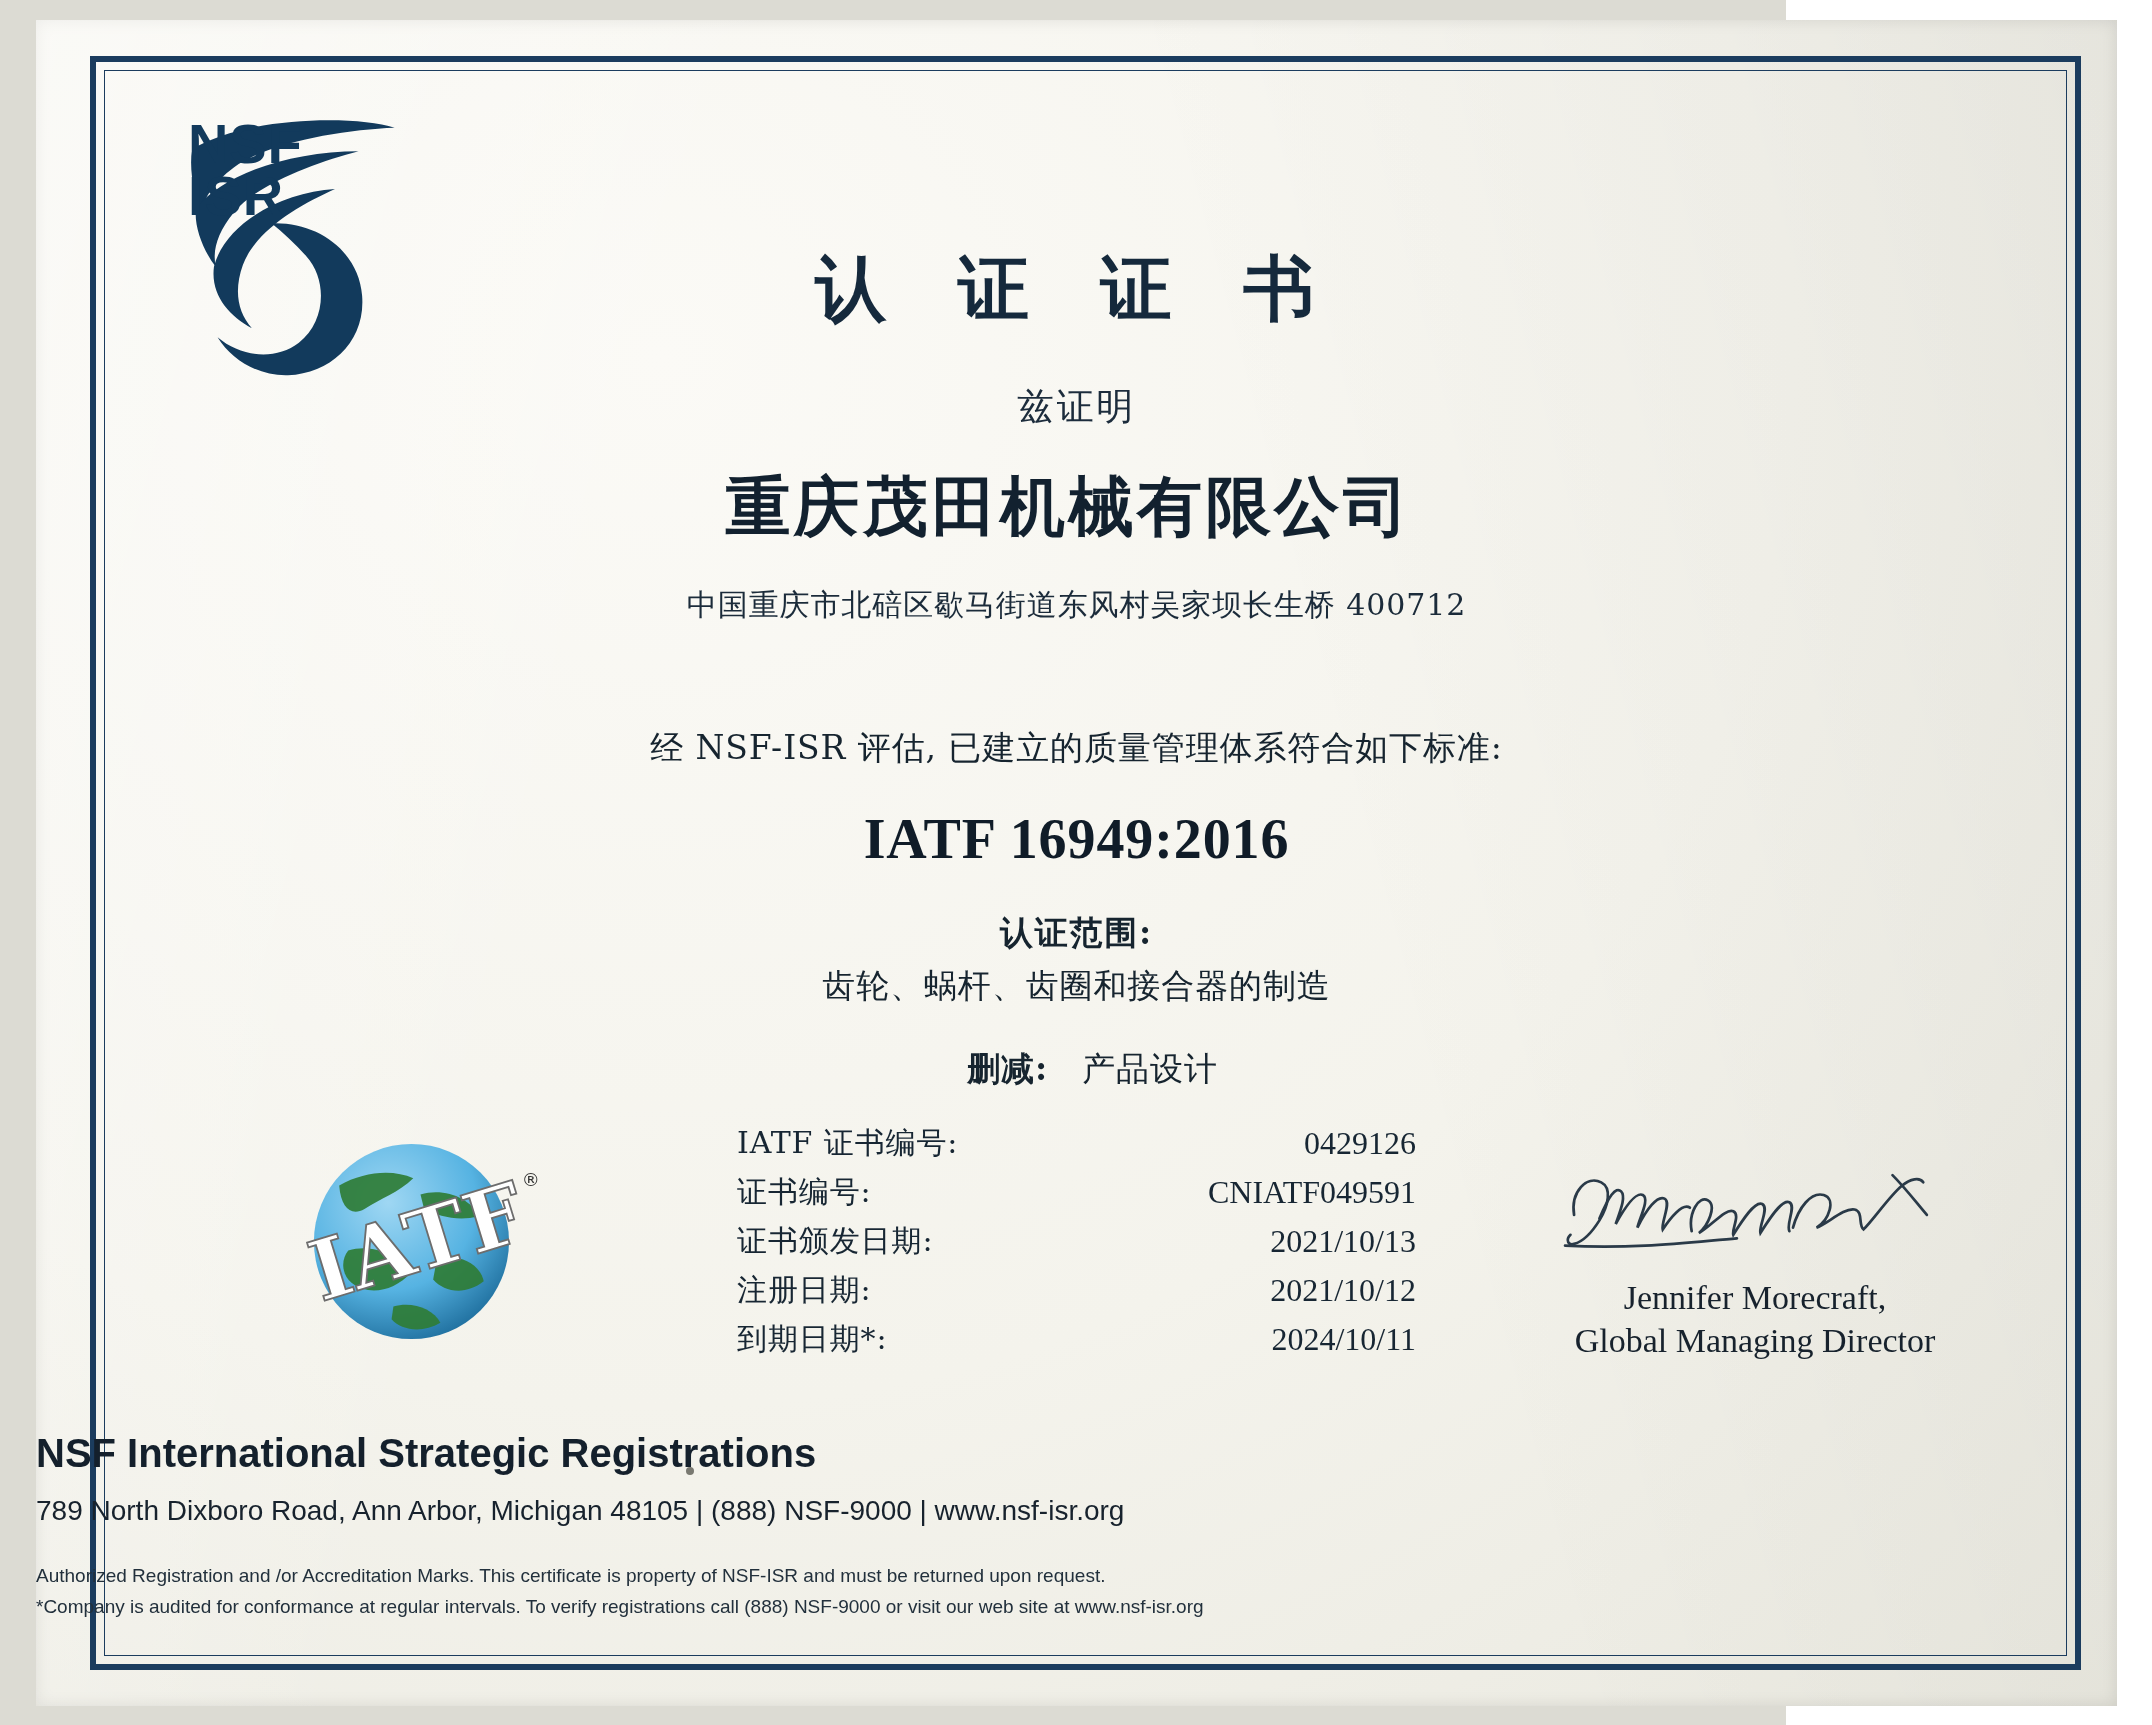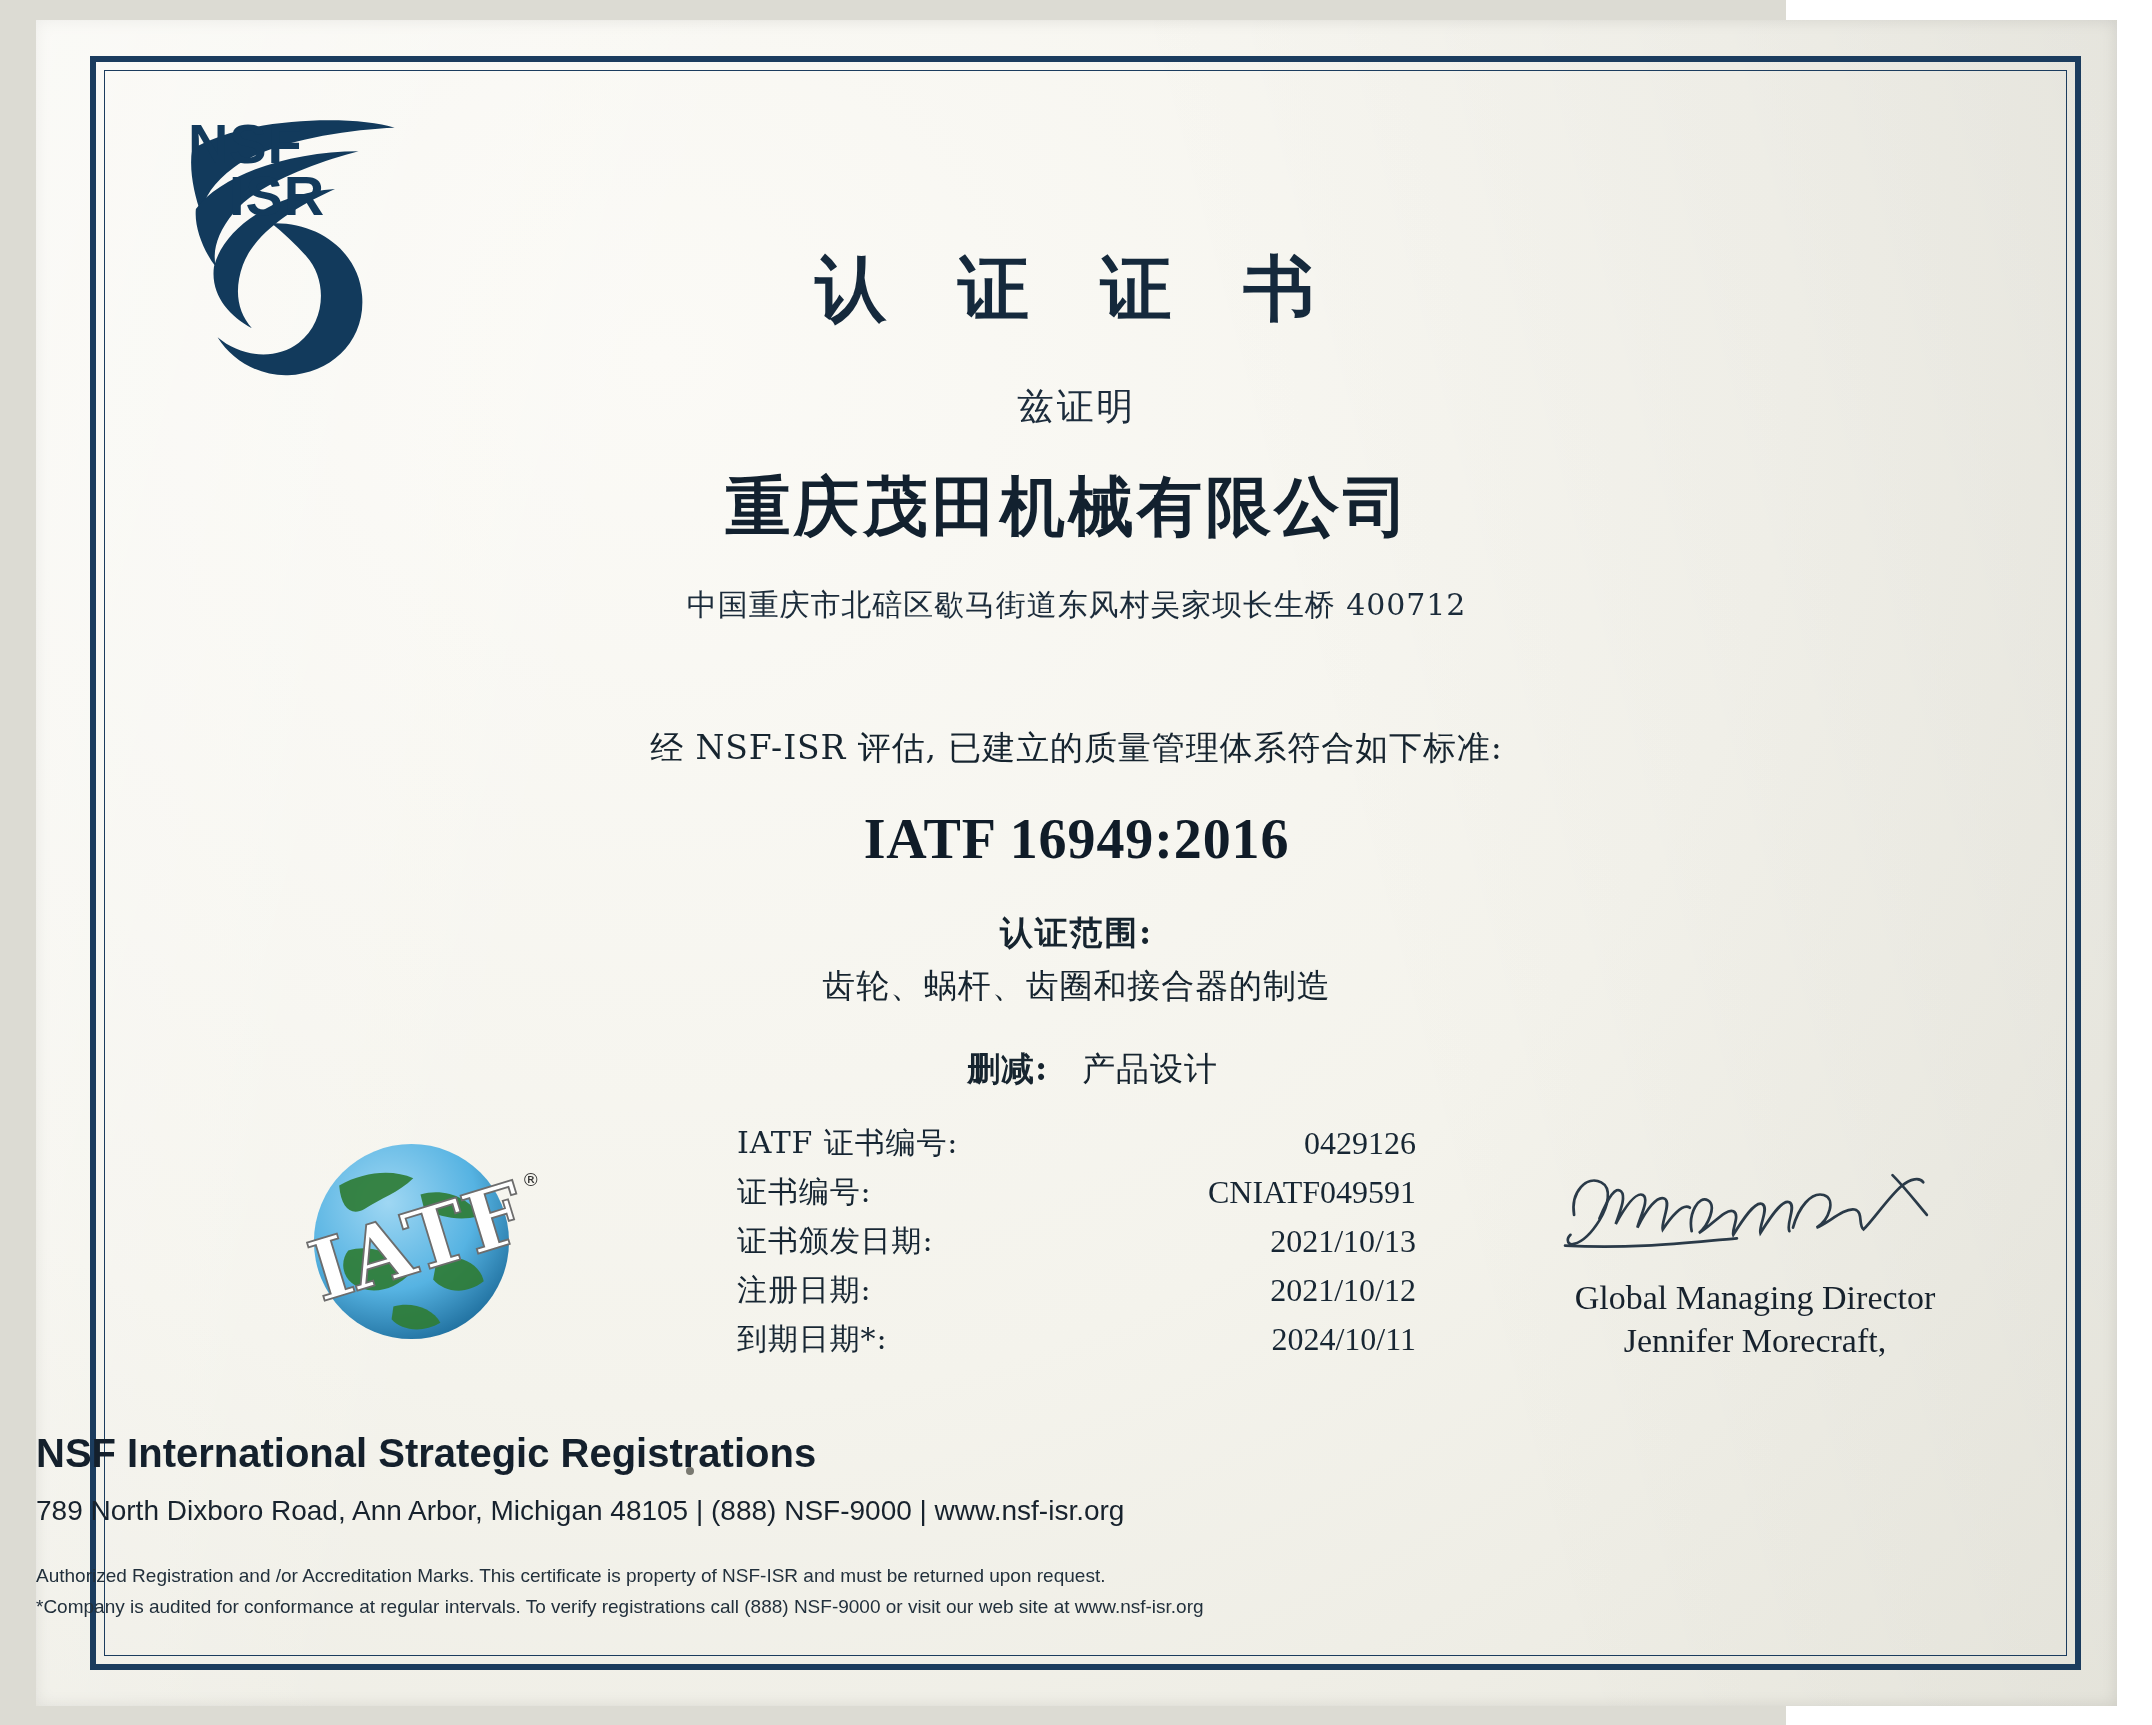--- a/index.html
+++ b/index.html
@@ -72,21 +72,21 @@
     position: absolute;
     left: 152px;
     top: 98px;
     font-family: "Liberation Sans", sans-serif;
     font-weight: bold;
     color: #123a5c;
     letter-spacing: 0.9px;
     line-height: 0.92;
   }
   .nsf-words .l1 { font-size: 56px; }
-  .nsf-words .l2 { font-size: 56px; margin-left: 41px; }
+  .nsf-words .l2 { font-size: 56px; }
 
   
   .iatf-logo {
     position: absolute;
     left: 249px;
     top: 1095px;
     width: 271px;
     height: 235px;
   }
 
@@ -374,22 +374,22 @@
           <path d="M20 66 C16 40 34 22 50 30 C62 36 58 56 48 72 C38 88 28 96 20 98 C14 100 10 94 16 88"></path>
           <path d="M48 70 C58 46 66 34 72 40 C78 46 70 64 66 76 C76 58 88 40 96 44 C104 48 92 70 90 80 C100 60 112 44 120 48 C128 52 116 74 118 82 C126 70 140 52 148 58"></path>
           <path d="M150 84 C146 64 158 44 168 50 C178 56 168 78 158 86 C172 78 188 58 196 62 C204 66 194 82 196 88 C206 72 220 50 228 54 C236 58 224 78 226 86 C236 70 250 48 258 52 C266 56 254 76 258 84"></path>
           <path d="M262 80 C268 58 282 40 296 44 C310 48 302 72 288 80 C300 76 318 58 330 60 C340 62 334 78 340 82 C352 70 368 46 382 34 C392 26 402 24 406 30"></path>
           <path d="M372 22 C386 36 398 52 410 66"></path>
           <path d="M10 100 C90 104 150 96 200 92"></path>
         </g>
       </svg>
     </div>
     <div class="sig-name">
+      <div>Jennifer Morecraft,</div>
       <div>Global Managing Director</div>
-      <div>Jennifer Morecraft,</div>
     </div>
 
     <div class="speck"></div>
     <div class="org-name">NSF International Strategic Registrations</div>
     <div class="org-addr">789 North Dixboro Road, Ann Arbor, Michigan 48105 | (888) NSF-9000 | www.nsf-isr.org</div>
     <div class="fine1">Authorized Registration and /or Accreditation Marks. This certificate is property of NSF-ISR and must be returned upon request.</div>
     <div class="fine2">*Company is audited for conformance at regular intervals. To verify registrations call (888) NSF-9000 or visit our web site at www.nsf-isr.org</div>
   </div>
 </div>
 

